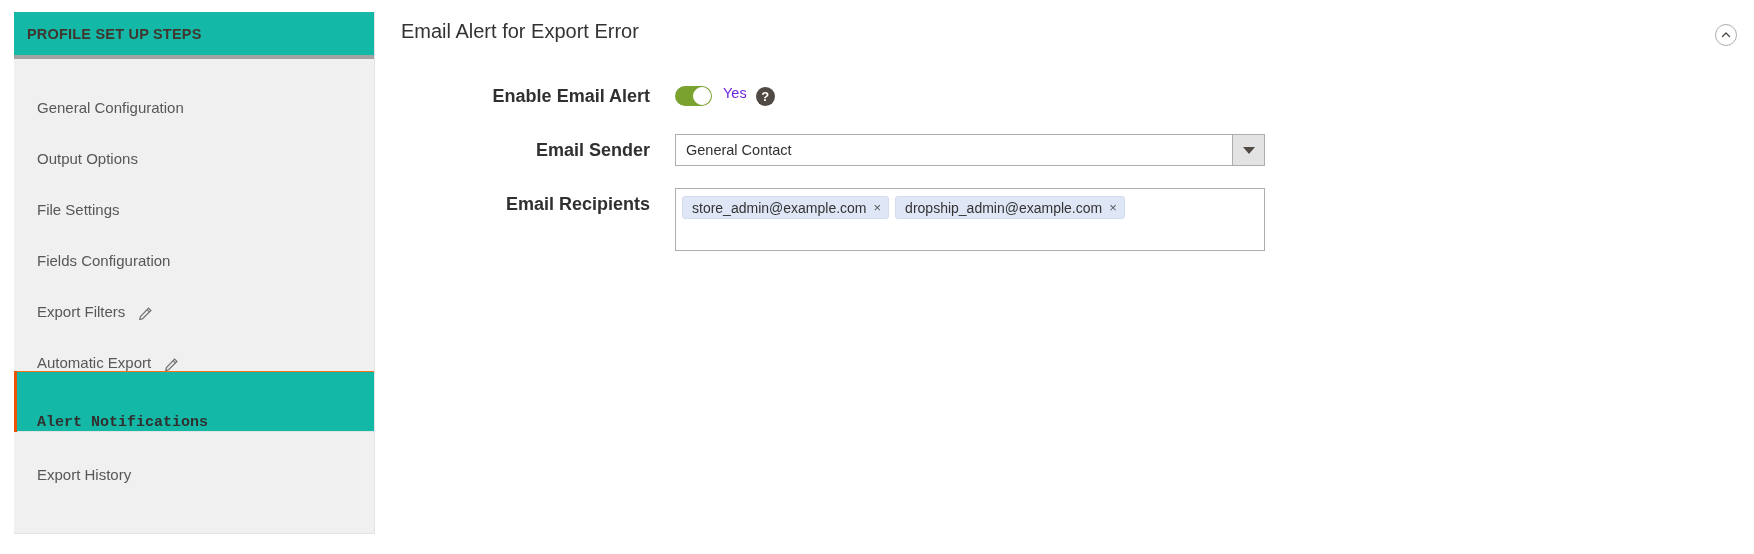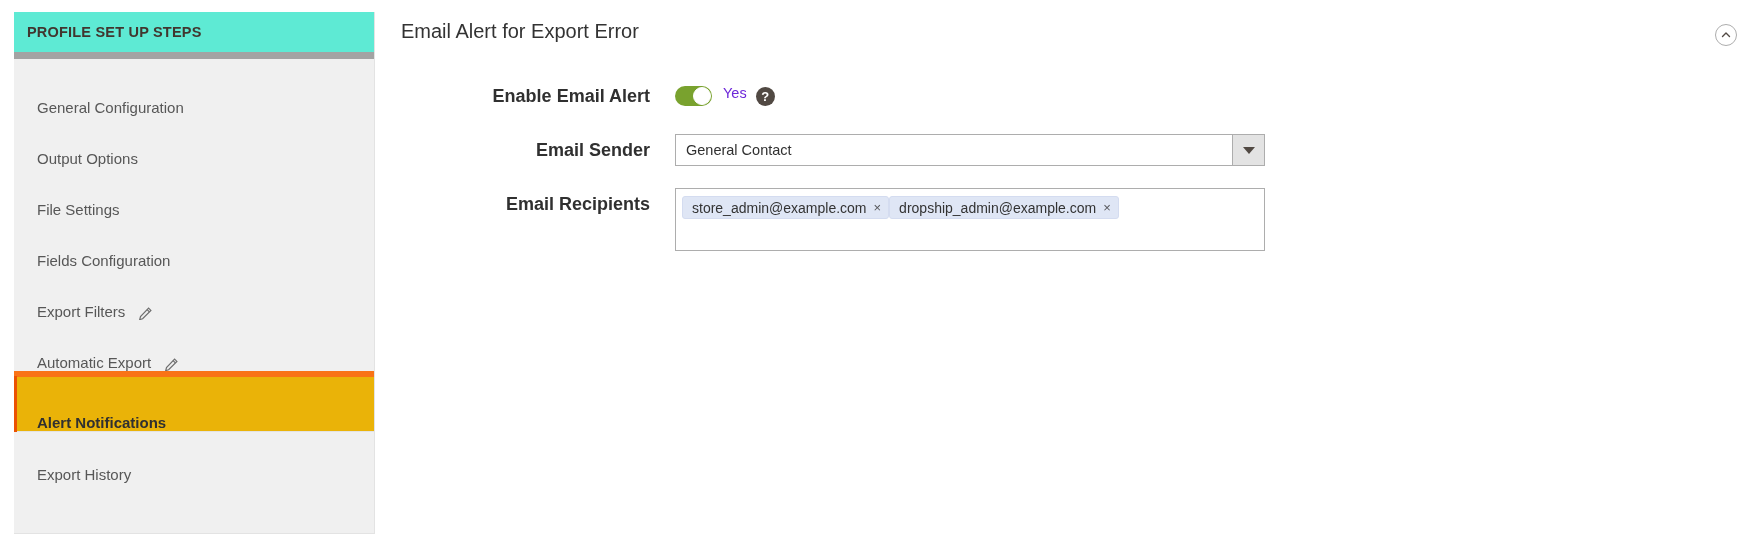--- a/index.html
+++ b/index.html
@@ -29,22 +29,22 @@
     border: 1px solid #e3e3e3;
     border-top: none;
     border-left: none;
   }
 
   .sidebar-header {
     height: 47px;
     display: flex;
     align-items: center;
     padding-left: 13px;
-    border-bottom: 7px solid #a3a3a3;
-    background: #5eead4;
+    border-bottom: 4px solid #a3a3a3;
+    background: #14b8a6;
   }
   .sidebar-header-title {
     font-size: 14.5px;
     font-weight: bold;
     color: #41362f;
     letter-spacing: .2px;
   }
 
   .sidebar-list { padding: 0; }
 
@@ -55,26 +55,27 @@
     align-items: flex-end;
     padding-left: 23px;
     font-size: 15px;
     color: #575757;
     background: #f0f0f0;
     cursor: pointer;
   }
   .sidebar-item:first-child { height: 57px; }
 
   .sidebar-item.active {
-    background: #eab308;
+    background: #14b8a6;
     color: #303030;
     font-weight: bold;
-    border-top: 6px solid #f97316;
+    border-top: 1px solid #f97316;
     border-bottom: 1px solid #e3e3e3;
     height: 61px;
+    font-family: Liberation Mono, monospace;
   }
   .sidebar-item.active::before {
     content: "";
     position: absolute;
     left: 0; top: -1px; bottom: -1px;
     width: 3px;
     background: #eb5202;
   }
 
   .sidebar-item-label { white-space: nowrap; }
@@ -230,21 +231,21 @@
   
   .tags-box {
     width: 590px;
     min-height: 63px;
     border: 1px solid #adadad;
     background: #ffffff;
     padding: 7px 6px;
     display: flex;
     flex-wrap: wrap;
     align-content: flex-start;
-    gap: 0;
+    gap: 6px;
     cursor: text;
   }
   .tag {
     background: #dfe6f5;
     border: 1px solid #d4dcf0;
     border-radius: 3px;
     height: 23px;
     padding: 0 7px 0 9px;
     display: flex;
     align-items: center;

